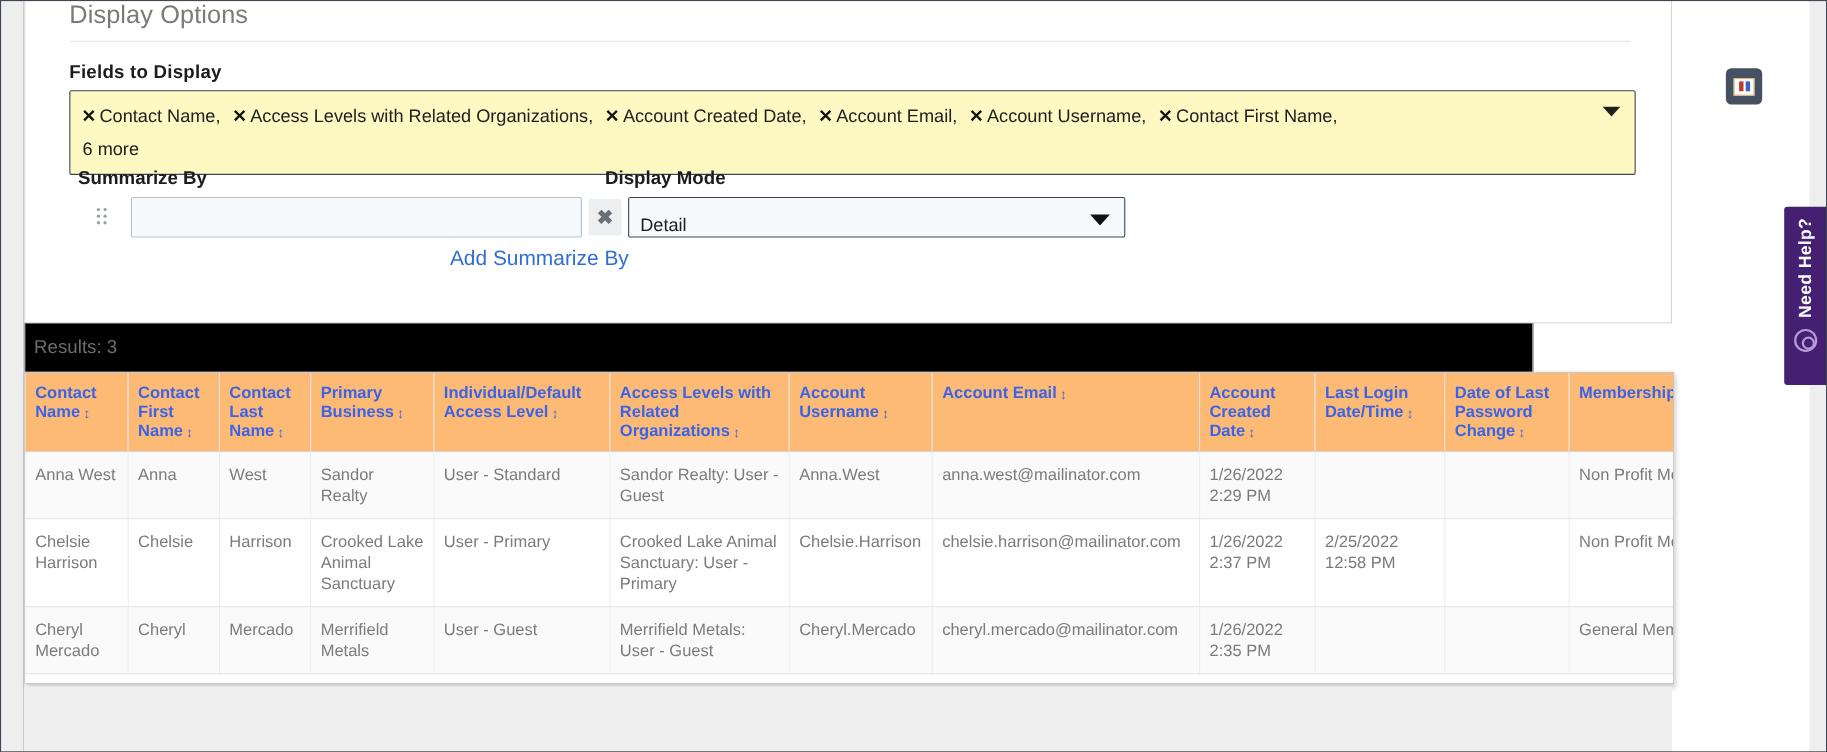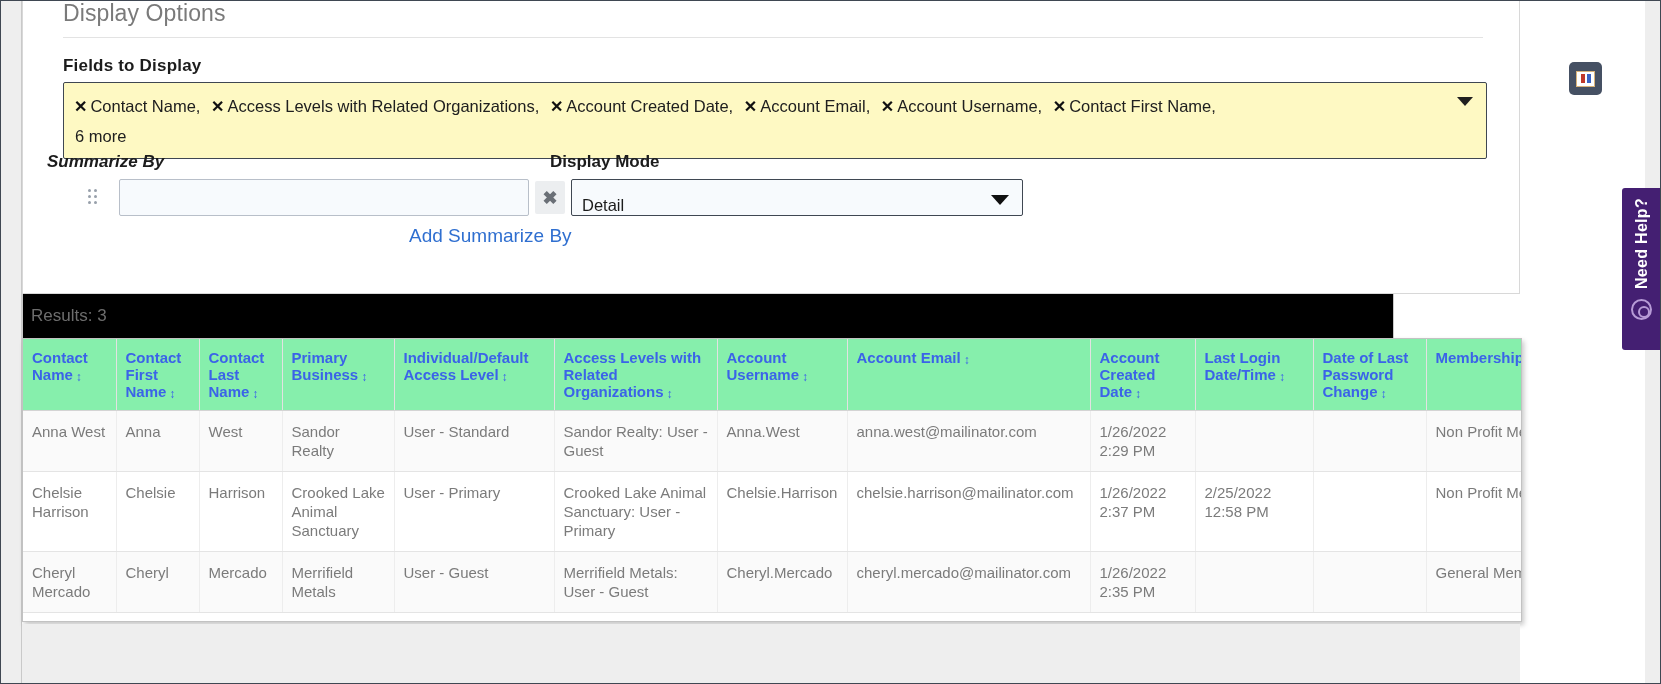--- a/index.html
+++ b/index.html
@@ -146,22 +146,22 @@
   .layout-btn .glyph i {
     display: block;
     width: 4px; height: 9px;
     background: #3a63c4;
   }
   .layout-btn .glyph i.red { background: #c0392b; }
 
   
   .label-summarize {
     position: absolute;
-    left: 24px; top: 170px;
-    font-size: 17px; font-weight: 700; color: #1c1c1c; font-style: italic;
+    left: 48px; top: 170px;
+    font-size: 17px; font-weight: 700; color: #1c1c1c;
   }
   .label-mode {
     position: absolute;
     left: 527px; top: 170px;
     font-size: 17px; font-weight: 700; color: #1c1c1c;
   }
   .grip {
     position: absolute;
     left: 56px; top: 200px;
     width: 28px; height: 30px;
@@ -260,21 +260,21 @@
   table.grid th {
     vertical-align: top;
     text-align: left;
     padding: 10px 8px 10px 9px;
     color: #3b63e8;
     font-weight: 700;
     font-size: 15px;
     line-height: 17px;
     border-right: 1px solid #e2e2e2;
     border-bottom: 1px solid #d4d4d4;
-    background: #86efac;
+    background: #fdba74;
   }
   table.grid th:last-child { border-right: none; }
   .sortarrow {
     display: inline-block;
     margin-left: 3px;
     position: relative;
     top: 1px;
     color: #3b63e8;
     font-size: 12px;
     line-height: 12px;

